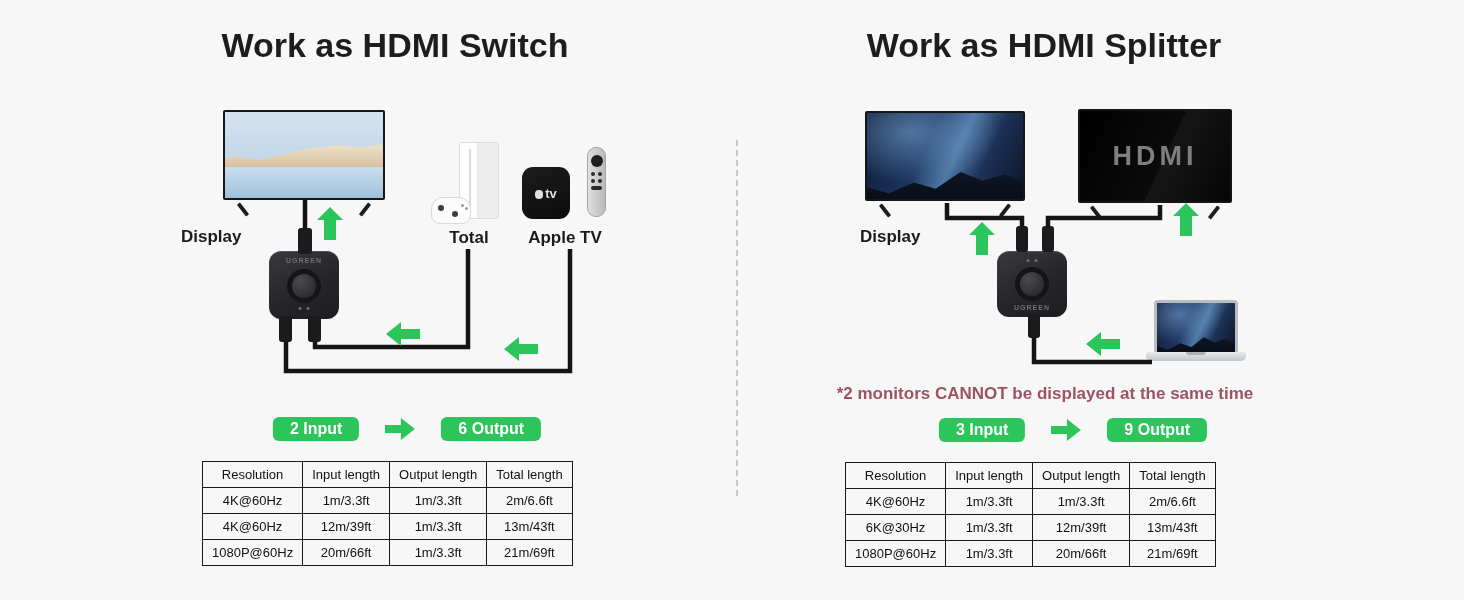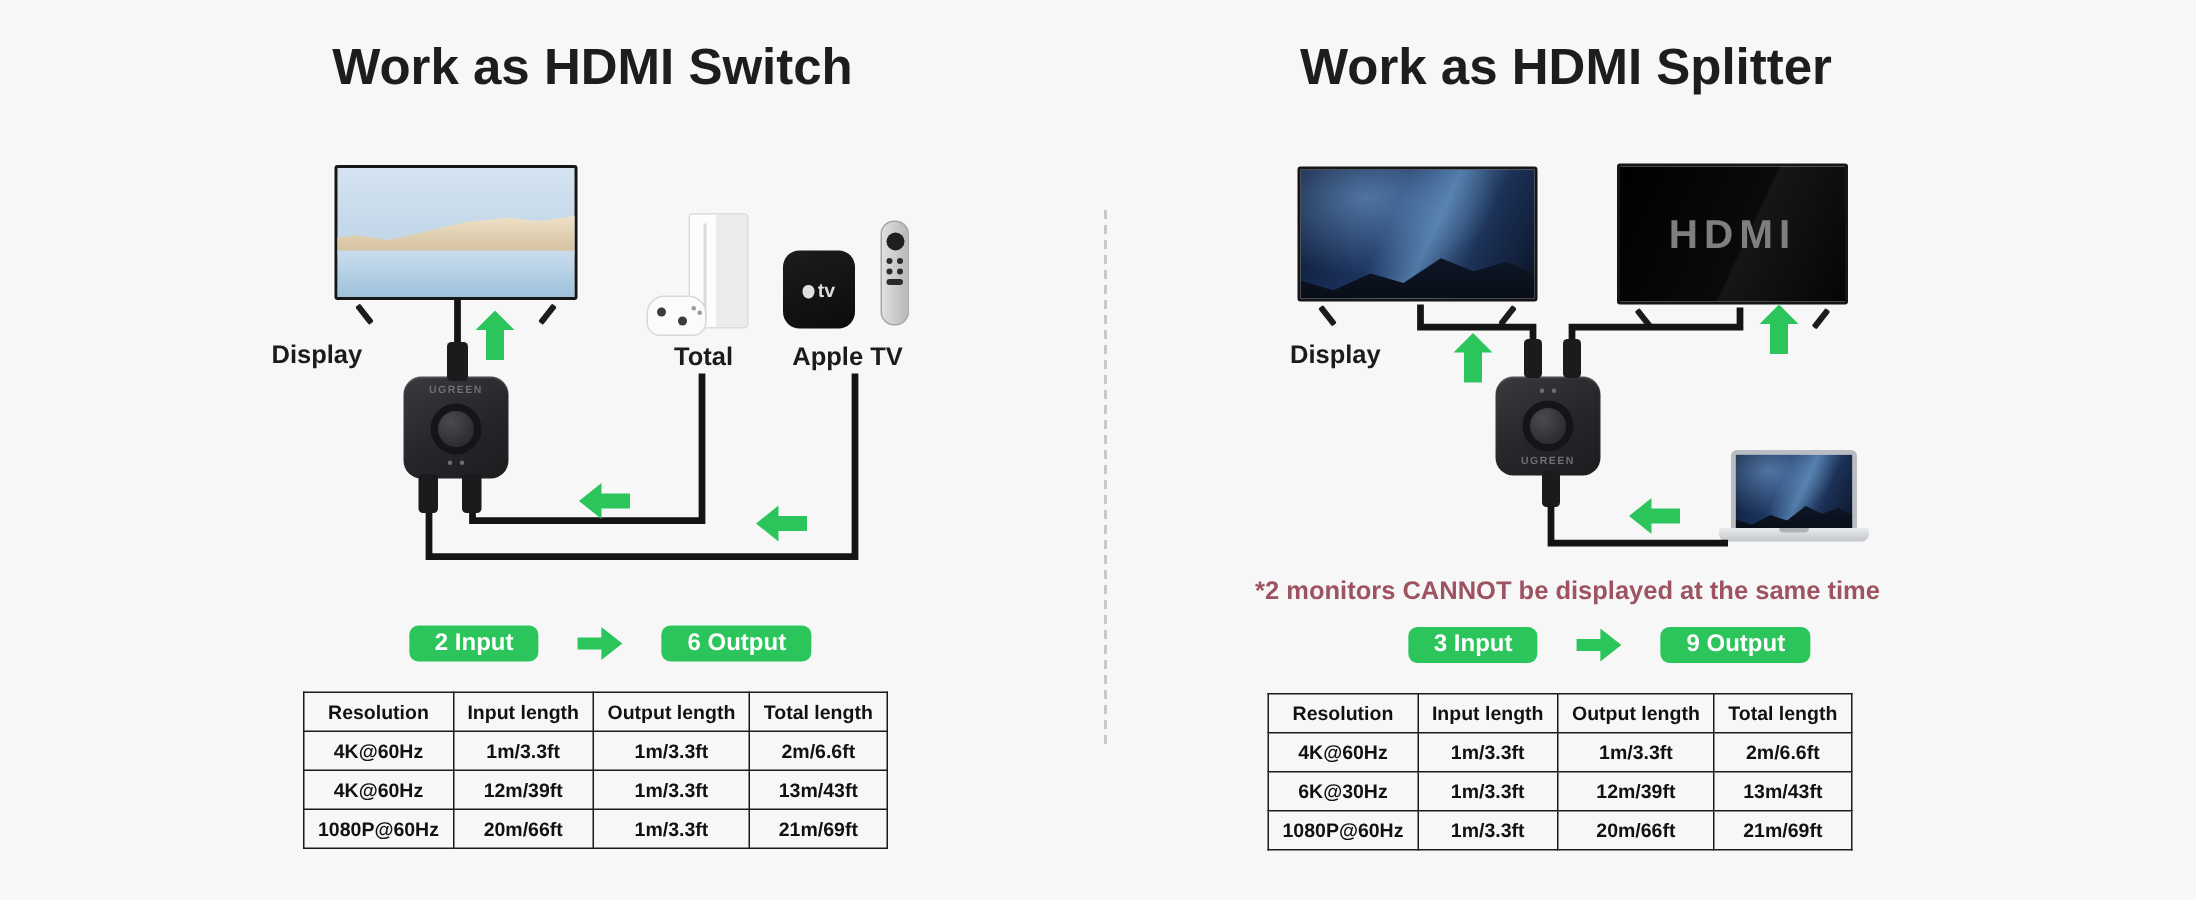--- a/index.html
+++ b/index.html
@@ -82,21 +82,21 @@
   
   .badge-row{position:absolute; display:flex; align-items:center; gap:26px; transform:translateX(-50%);padding-left:44px;}
   .badge{background:#2bc55b; color:#ffffff; font-weight:bold; font-size:16px;
       padding:3px 17px; border-radius:6px; white-space:nowrap;}
 
   
   .warning{position:absolute; transform:translateX(-50%); color:#9d5360; font-size:17px; font-weight:bold; white-space:nowrap;}
 
   
   .spec-table{position:absolute; border-collapse:collapse; font-size:13px; color:#111; background:transparent;}
-  .spec-table th,.spec-table td{border:1.5px solid #1a1a1a; font-weight:bold; text-align:center;
+  .spec-table th,.spec-table td{border:1.5px solid #1a1a1a; font-weight:normal; text-align:center;
       padding:5px 9px; white-space:nowrap;}
 
   svg.overlay{position:absolute; left:0; top:0; pointer-events:none;}
 </style>
 </head>
 <body>
 
 <div class="stage">
 
   <div class="title" style="left:1044px; top:26px;">Work as HDMI Splitter</div>

